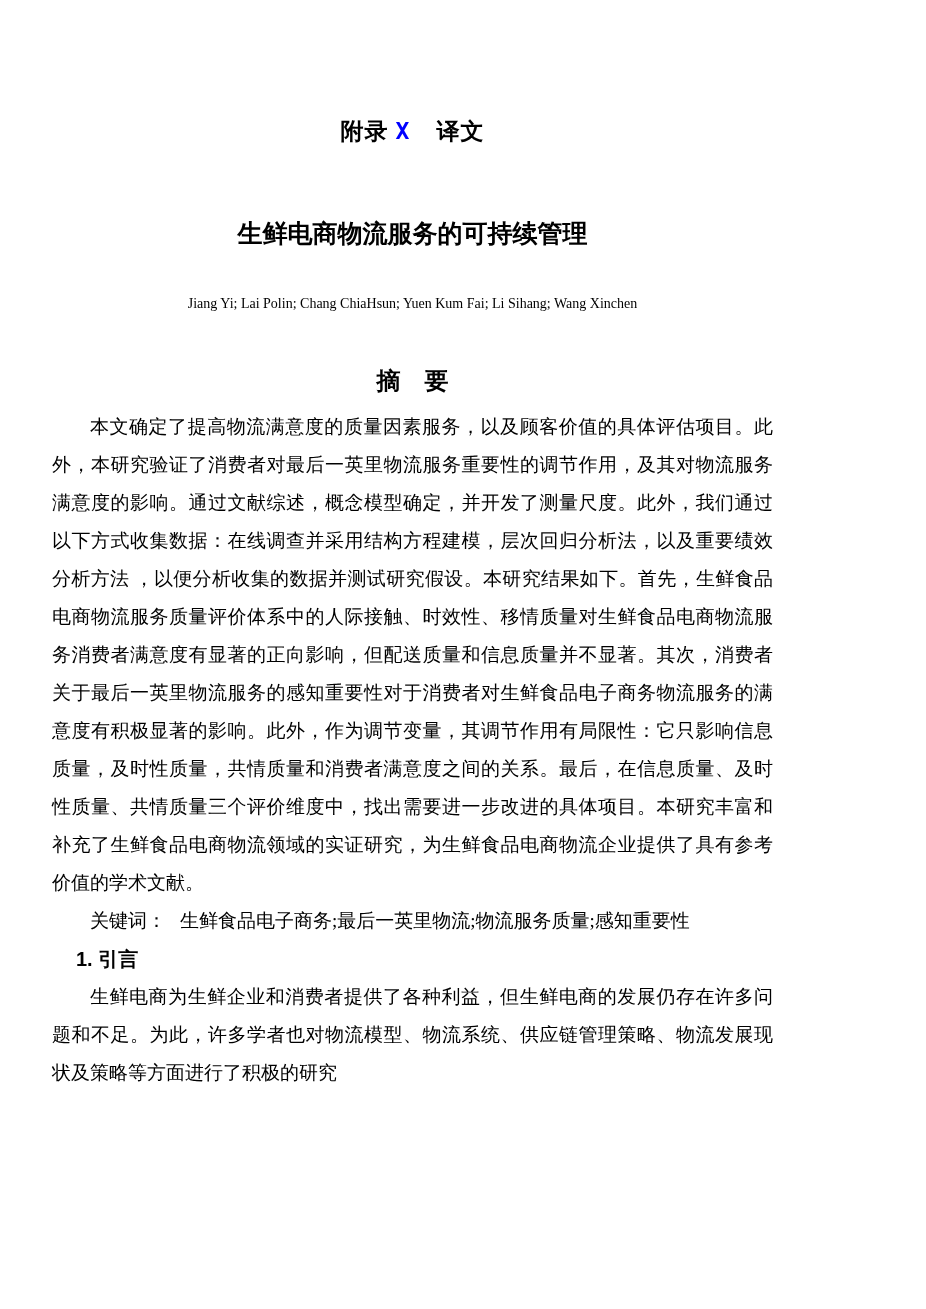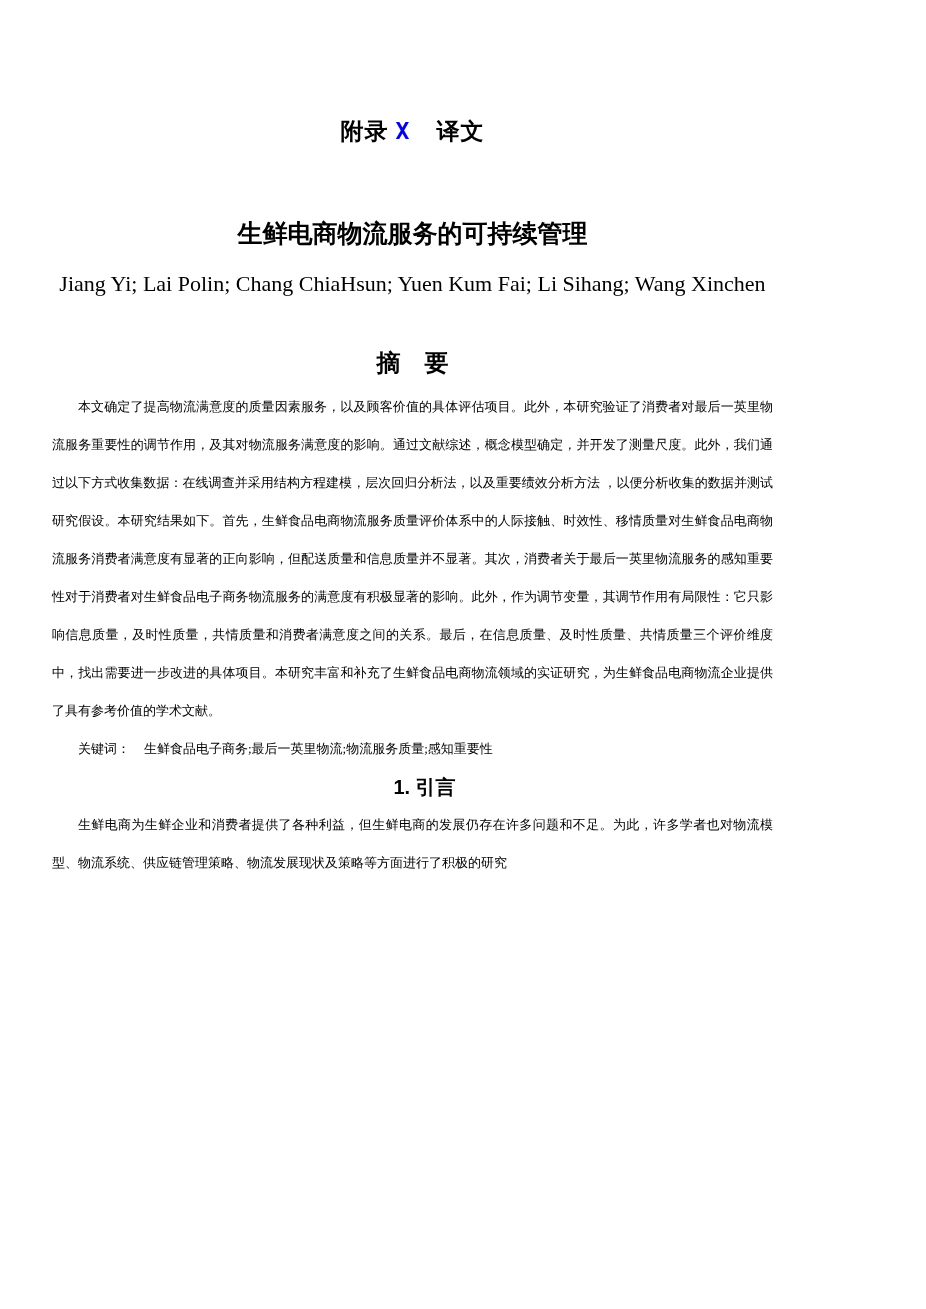--- a/index.html
+++ b/index.html
@@ -39,36 +39,36 @@
   }
   .paper-title {
     margin-top: 74px;
     text-align: center;
     font-family: "Liberation Sans", sans-serif;
     font-weight: bold;
     font-size: 25px;
     line-height: 30px;
   }
   .authors {
-    margin-top: 20px;
+    margin-top: 40px;
     text-align: center;
     font-family: "Liberation Serif", serif;
-    font-size: 22px;
+    font-size: 14px;
     line-height: 32px;
   }
   .abstract-heading {
     margin-top: 46px;
     text-align: center;
-    font-family: Liberation Serif, serif;
+    font-family: Liberation Mono, monospace;
     font-weight: bold;
     font-size: 24px;
     line-height: 34px;
   }
   .body-text {
-    font-size: 13px;
+    font-size: 19px;
     line-height: 38px;
     text-align: justify;
   }
   .abstract-body {
     margin-top: 8px;
   }
   p.para {
     margin: 0;
     text-indent: 2em;
   }
@@ -79,21 +79,20 @@
   .keywords-label {
     margin-right: 14px;
   }
   .section-heading {
     font-family: "Liberation Sans", sans-serif;
     font-weight: bold;
     font-size: 20px;
     line-height: 38px;
     padding-left: 24px;
     margin: 0;
-    text-align: center;
   }
 </style>
 </head>
 <body>
 
 <div class="page">
 
   <div class="appendix-title">
     <span>附录</span><span class="x-mark">X</span><span class="suffix">译文</span>
   </div>

